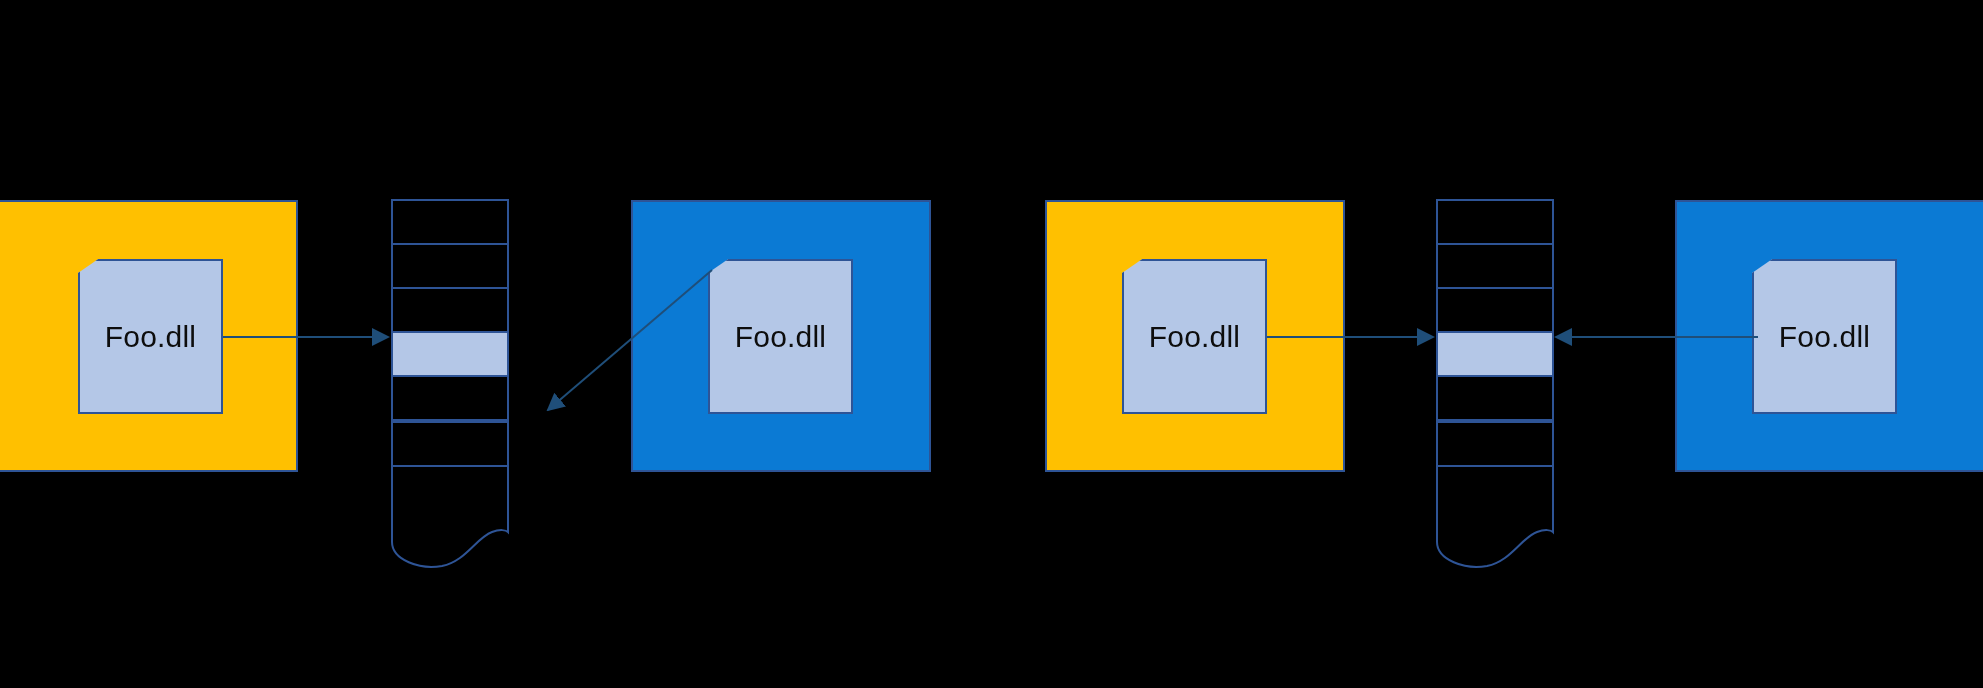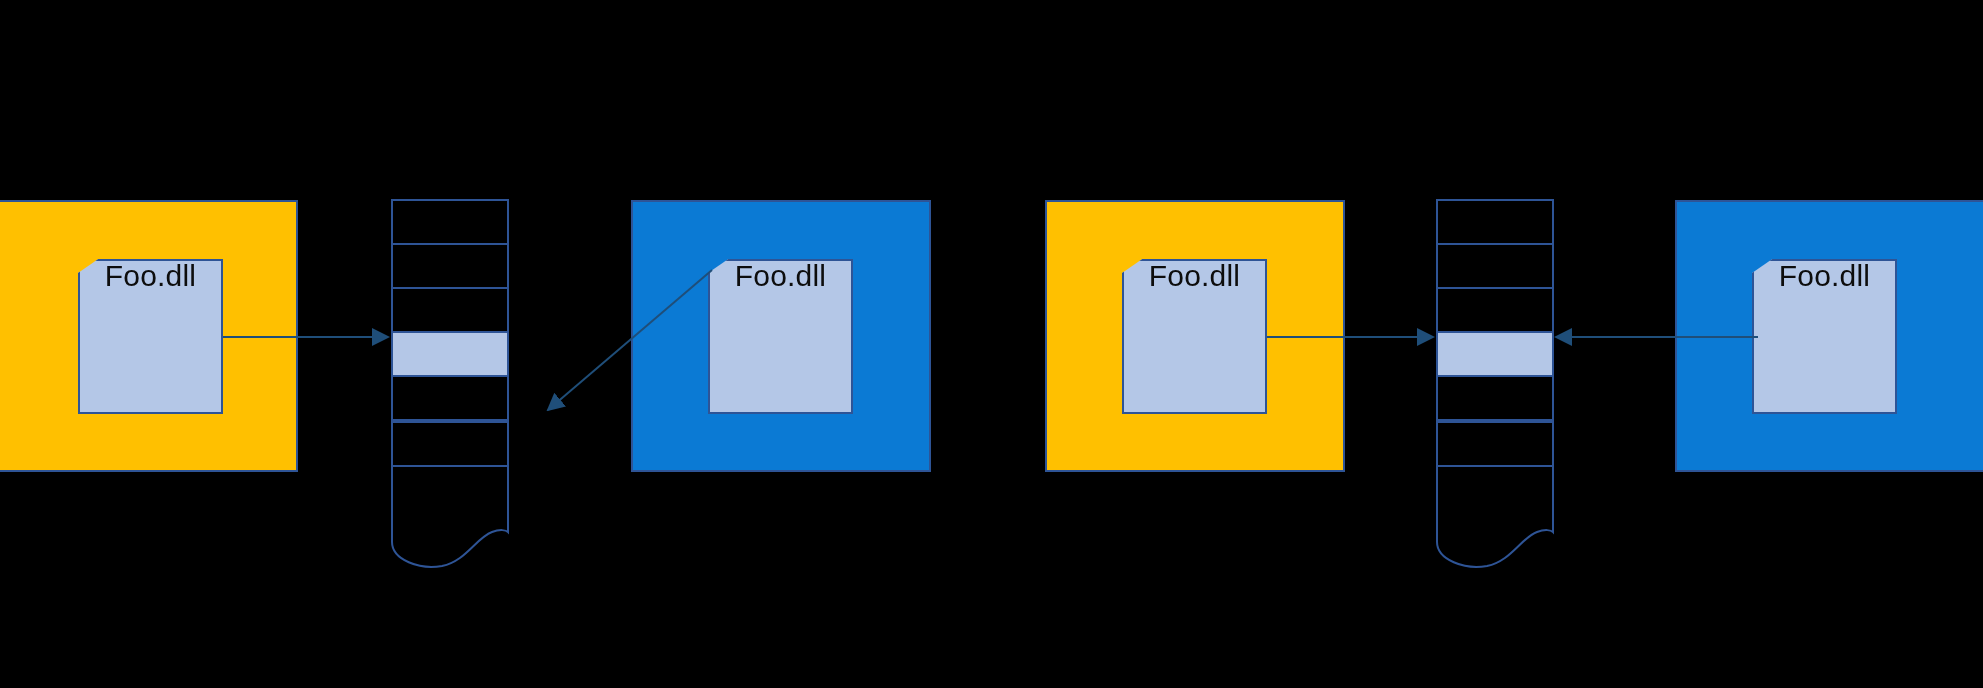--- a/index.html
+++ b/index.html
@@ -16,20 +16,21 @@
     box-sizing:border-box;
     border:2px solid #2E5496;
   }
   .panel.yellow{background:#FFC000;}
   .panel.blue{background:#0B7AD4;}
 
   .doc{
     position:absolute;
     box-sizing:border-box;
     display:flex;
+    align-items:center;
     justify-content:center;
     background:#B4C7E7;
     border:2px solid #2E5496;
     color:#0d0d0d;
     font-size:30px;
     line-height:1;
     letter-spacing:0.2px;
     
     clip-path:polygon(14% 0, 100% 0, 100% 100%, 0 100%, 0 9%);
   }

